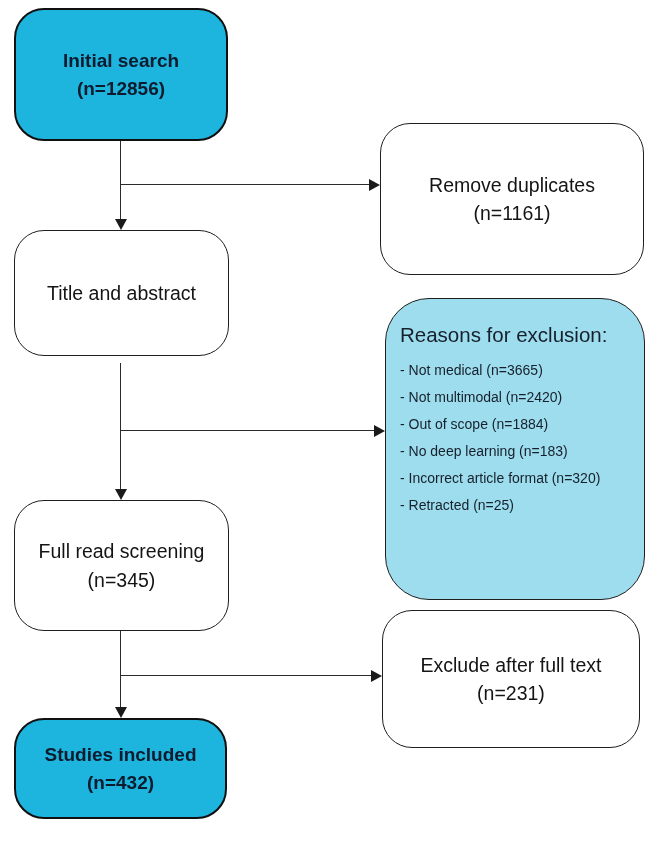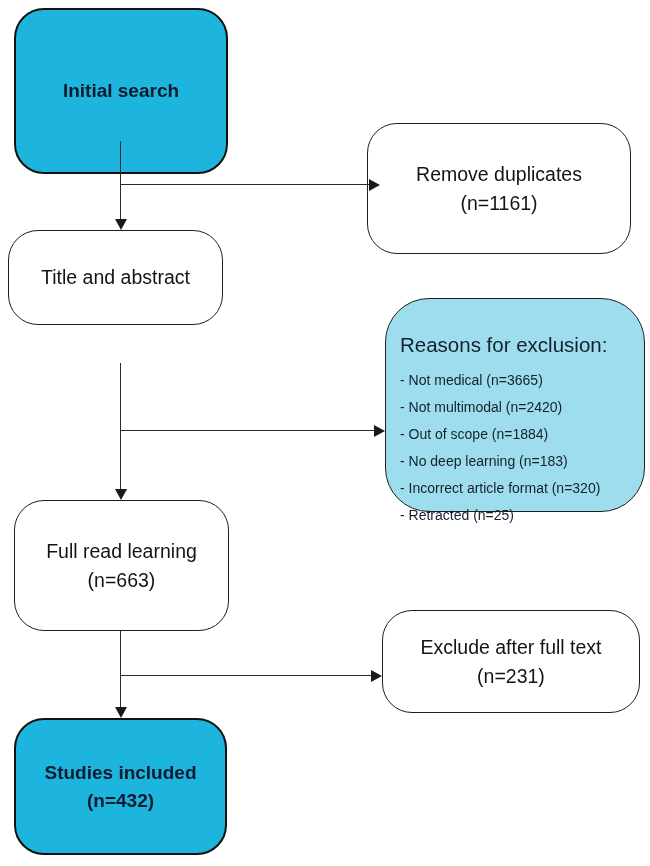--- a/index.html
+++ b/index.html
@@ -32,36 +32,36 @@
     color: #141414;
     font-size: 19.5px;
   }
   .node.accent {
     background: #1db4de;
     border: 2px solid #101010;
     color: #0d1b2e;
     font-size: 19px;
     font-weight: bold;
   }
-  #node-initial-search   { left: 14px;  top: 8px;   width: 214px; height: 166px; }
-  #node-remove-dup       { left: 367px; top: 123px; width: 264px; height: 131px; }
-  #node-title-abstract   { left: 8px;  top: 230px; width: 215px; height: 95px; }
+  #node-initial-search   { left: 14px;  top: 8px;   width: 214px; height: 133px; }
+  #node-remove-dup       { left: 380px; top: 123px; width: 264px; height: 152px; }
+  #node-title-abstract   { left: 14px;  top: 230px; width: 215px; height: 126px; }
   #node-full-read        { left: 14px;  top: 500px; width: 215px; height: 131px; }
-  #node-exclude-fulltext { left: 382px; top: 610px; width: 258px; height: 103px; }
-  #node-studies-included { left: 14px;  top: 718px; width: 213px; height: 137px; }
+  #node-exclude-fulltext { left: 382px; top: 610px; width: 258px; height: 138px; }
+  #node-studies-included { left: 14px;  top: 718px; width: 213px; height: 101px; }
 
   #node-reasons {
     position: absolute;
     left: 385px; top: 298px;
-    width: 260px; height: 214px;
+    width: 260px; height: 302px;
     box-sizing: border-box;
     background: #9edded;
     border: 1.7px solid #1f1f1f;
     border-radius: 44px;
-    padding: 34px 8px 0 14px;
+    padding: 24px 8px 0 14px;
     color: #16202c;
   }
   #node-reasons .reasons-heading {
     font-size: 20.5px;
     margin: 0 0 10px 0;
   }
   #node-reasons .reason-item {
     font-size: 14px;
     line-height: 27px;
     white-space: nowrap;
@@ -104,20 +104,21 @@
   #line-e-f   { left: 121px; top: 675px; width: 250px; }
   #head-e-f   { left: 371px; top: 670px; }
 </style>
 </head>
 <body>
 
 <div class="canvas">
 
   <div class="node accent" id="node-initial-search">
     <span>Initial search</span>
+    <span>(n=12856)</span>
   </div>
 
   <div class="node plain" id="node-remove-dup">
     <span>Remove duplicates</span>
     <span>(n=1161)</span>
   </div>
 
   <div class="node plain" id="node-title-abstract">
     <span>Title and abstract</span>
   </div>
@@ -126,22 +127,22 @@
     <div class="reasons-heading">Reasons for exclusion:</div>
     <div class="reason-item">- Not medical (n=3665)</div>
     <div class="reason-item">- Not multimodal (n=2420)</div>
     <div class="reason-item">- Out of scope (n=1884)</div>
     <div class="reason-item">- No deep learning (n=183)</div>
     <div class="reason-item">- Incorrect article format (n=320)</div>
     <div class="reason-item">- Retracted (n=25)</div>
   </div>
 
   <div class="node plain" id="node-full-read">
-    <span>Full read learning</span>
-    <span>(n=663)</span>
+    <span>Full read screening</span>
+    <span>(n=345)</span>
   </div>
 
   <div class="node plain" id="node-exclude-fulltext">
     <span>Exclude after full text</span>
     <span>(n=231)</span>
   </div>
 
   <div class="node accent" id="node-studies-included">
     <span>Studies included</span>
     <span>(n=432)</span>

